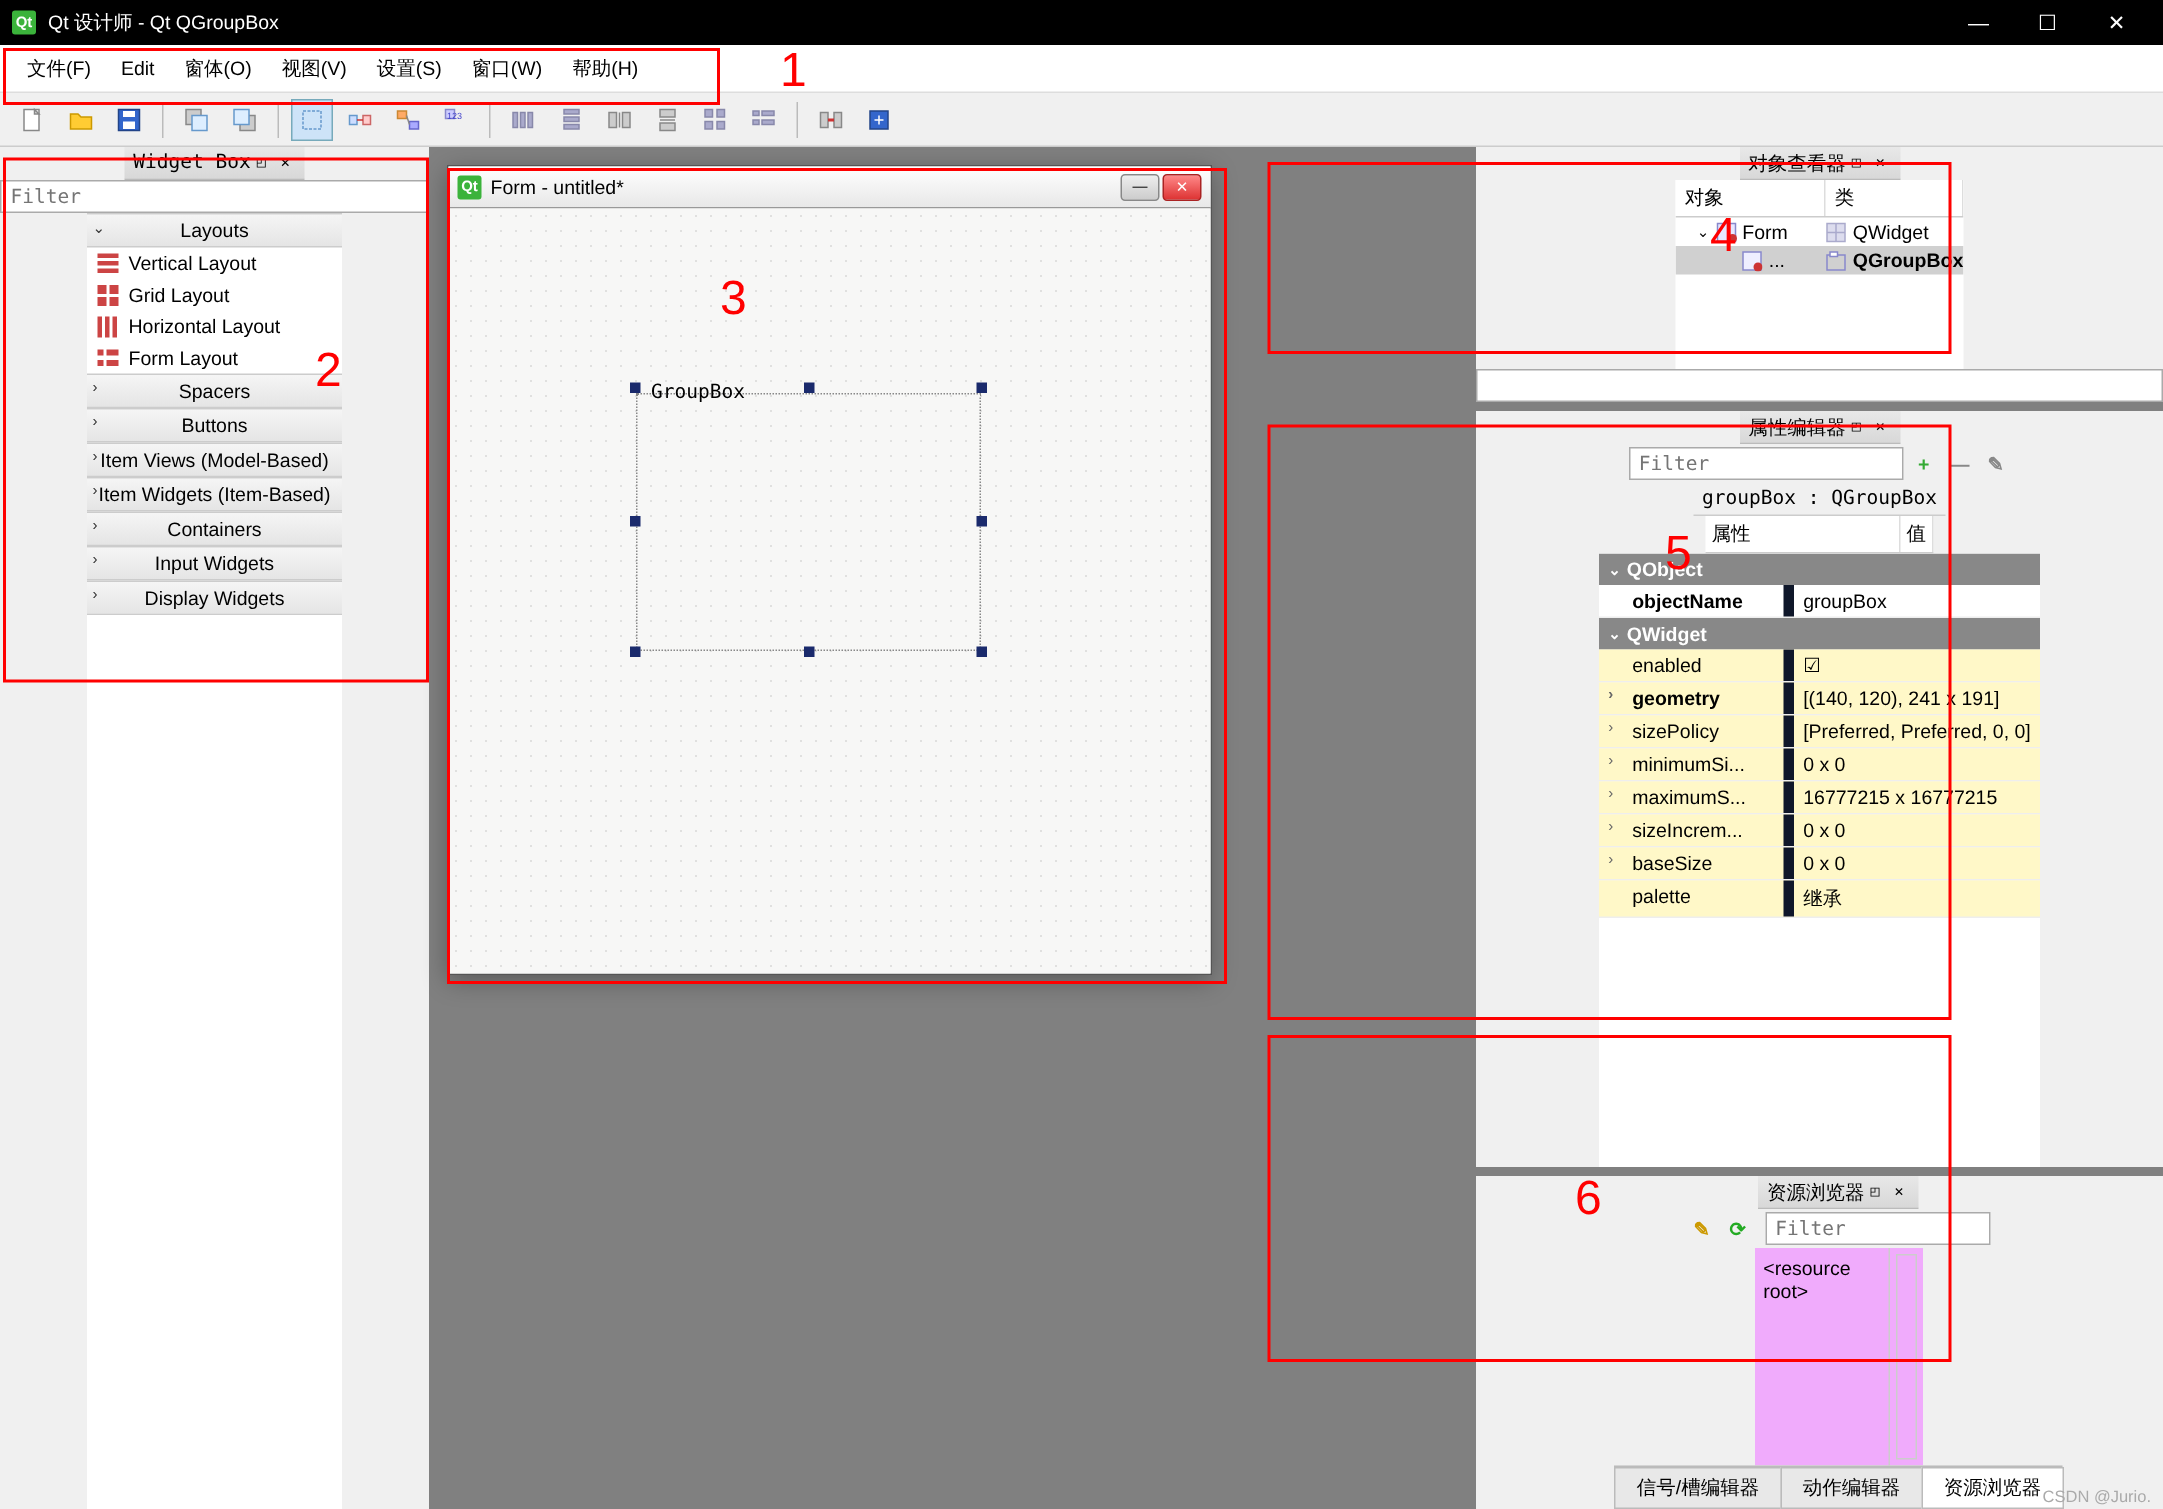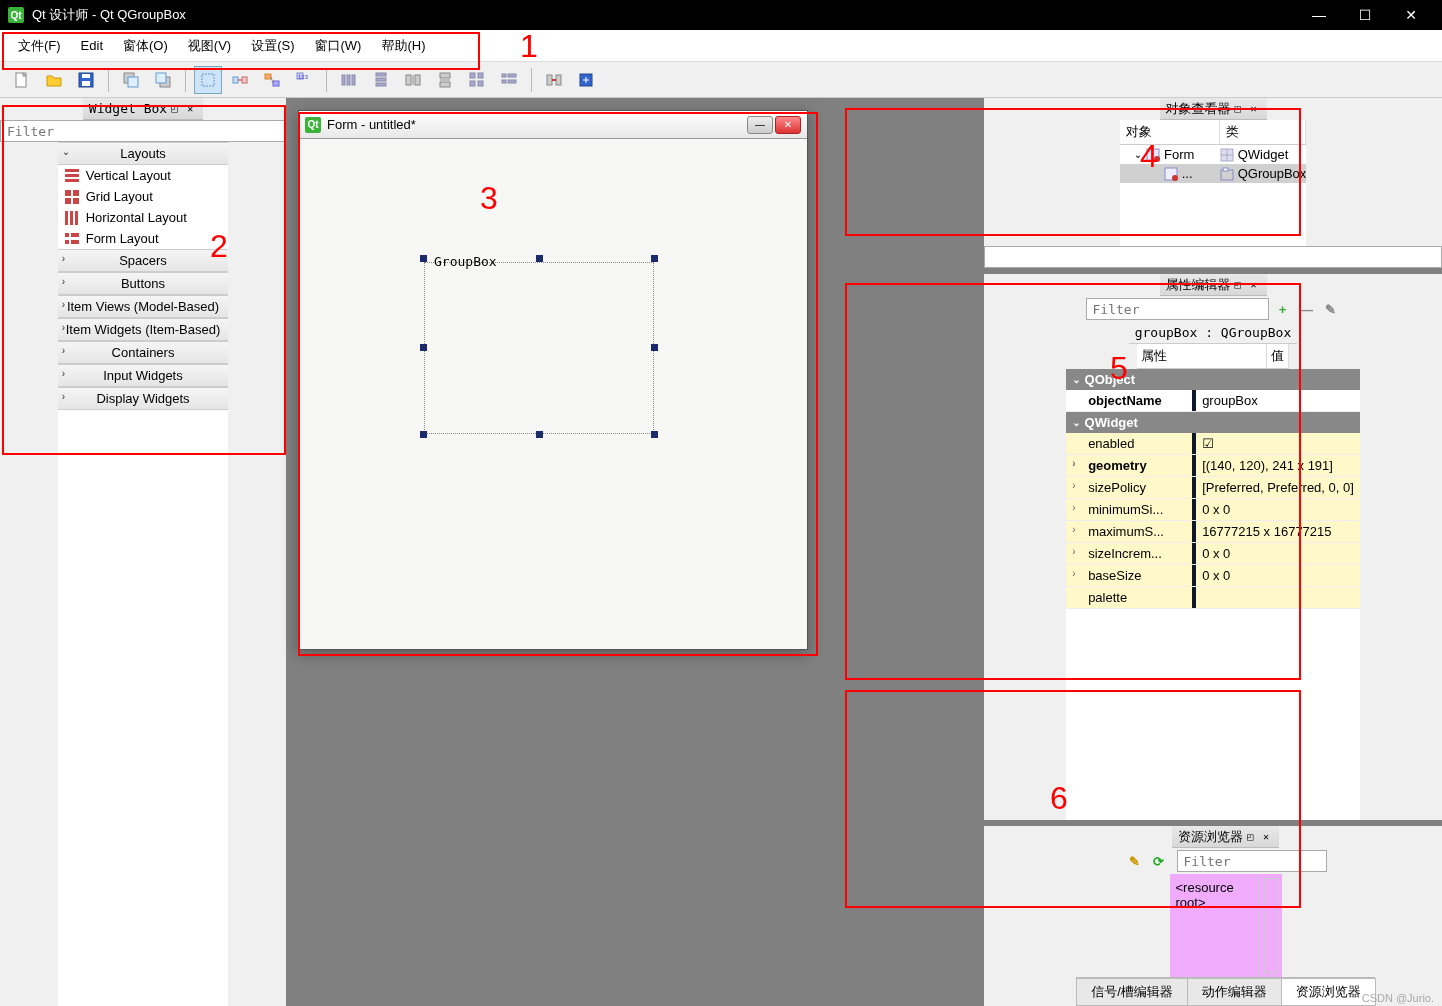--- a/index.html
+++ b/index.html
@@ -48,21 +48,21 @@
 .tree-row { display: flex; padding: 2px 0; align-items: center; }
 .tree-row.selected { background: #d0d0d0; }
 .tree-cell { display: flex; align-items: center; gap: 4px; }
 .prop-table { background: #fff; flex: 1; overflow: auto; font-size: 13px; }
 .prop-header { display: flex; background: #fff; border-bottom: 1px solid #ccc; }
 .prop-header-cell { padding: 3px 4px; border-right: 1px solid #ddd; }
 .prop-group { background: #888; color: #fff; padding: 3px 6px; font-weight: bold; display: flex; align-items: center; gap: 4px; }
 .prop-row { display: flex; border-bottom: 1px solid #eee; }
 .prop-row.highlight { background: #fff8c8; }
 .prop-row.bold .prop-name { font-weight: bold; }
-.prop-name { width: 130px; padding: 3px 6px 3px 22px; border-right: 4px solid #0f172a; position: relative; }
+.prop-name { width: 130px; padding: 3px 6px 3px 22px; border-right: 7px solid #0f172a; position: relative; }
 .prop-value { flex: 1; padding: 3px 6px; }
 .prop-arrow { position: absolute; left: 6px; font-size: 10px; color: #666; }
 .res-tabs { display: flex; background: #e8e8e8; border-top: 1px solid #bbb; }
 .res-tab { padding: 4px 14px; border: 1px solid #bbb; margin: 0 -1px 0 0; background: #e8e8e8; cursor: pointer; font-size: 13px; }
 .res-tab.active { background: #fff; }
 .res-body { display: flex; background: #f0abfc; flex: 1; }
 .res-left { width: 90px; border-right: 1px solid #ccc; padding: 6px; }
 .res-right { flex: 1; padding: 6px; border: 1px solid #ccc; margin: 4px; }
 .annot { position: absolute; border: 2px solid #f00; pointer-events: none; }
 .annot-label { position: absolute; color: #f00; font-size: 32px; font-family: Arial; pointer-events: none; }
@@ -332,21 +332,21 @@
           </div>
         </div>
         <div class="tree-row selected">
           <div class="tree-cell" style="width:100px;padding-left:44px;">
             <span class="obj-icon"><svg width="14" height="14">
                   <rect x="1" y="1" width="12" height="12" fill="#eef" stroke="#88c"></rect>
                   <circle cx="11" cy="11" r="3" fill="#c33"></circle>
                 </svg></span>
             <span>...</span>
           </div>
-          <div class="tree-cell" style="flex:1;">
+          <div class="tree-cell" style="flex:1;font-weight:bold;">
             <span class="obj-icon"><svg width="14" height="14">
                   <rect x="1" y="3" width="12" height="10" fill="none" stroke="#88c"></rect>
                   <rect x="3" y="1" width="5" height="3" fill="#fff" stroke="#88c"></rect>
                 </svg></span>
             <span>QGroupBox</span>
           </div>
         </div>
       </div>
       <input class="filter-input" style="margin-top: auto;">
     </div>
@@ -406,25 +406,26 @@
         <div class="prop-row highlight">
             <div class="prop-name"><span class="prop-arrow">›</span><span>sizeIncrem...</span></div>
             <div class="prop-value">0 x 0</div>
           </div>
         <div class="prop-row highlight">
             <div class="prop-name"><span class="prop-arrow">›</span><span>baseSize</span></div>
             <div class="prop-value">0 x 0</div>
           </div>
         <div class="prop-row highlight">
             <div class="prop-name"><span>palette</span></div>
-          </div>
-      </div>
-    </div>
-
-    <div class="panel" style="height:180px;margin-top:6px;padding-left:25px;">
+            <div class="prop-value">继承</div>
+          </div>
+      </div>
+    </div>
+
+    <div class="panel" style="height:222px;margin-top:6px;padding-left:25px;">
       <div class="panel-header">
         <span>资源浏览器</span>
         <div class="panel-controls">
           <div class="panel-ctrl">◰</div>
           <div class="panel-ctrl">✕</div>
         </div>
       </div>
       <div class="filter-row">
         <div class="mini-btn" style="color:#c90;">✎</div>
         <div class="mini-btn" style="color:#2a2;">⟳</div>

